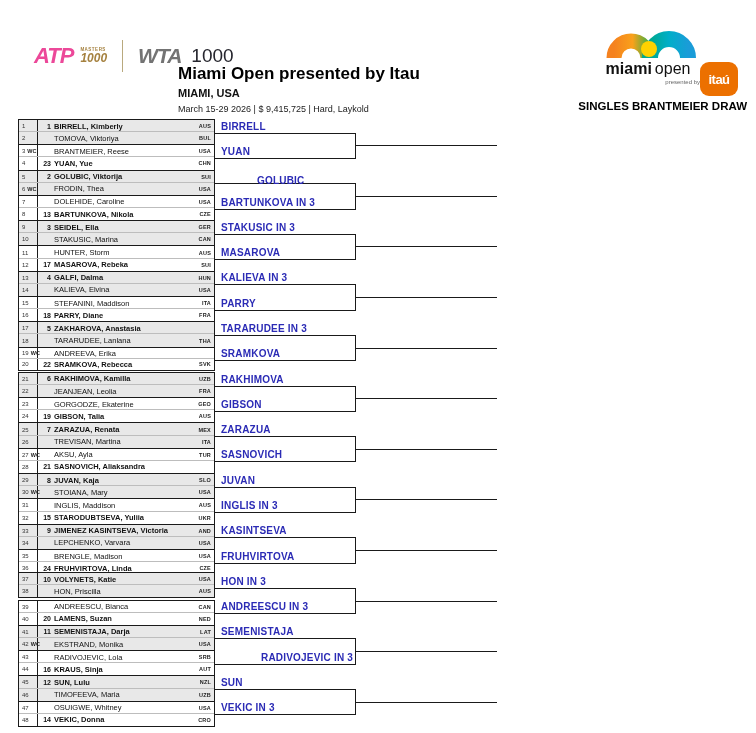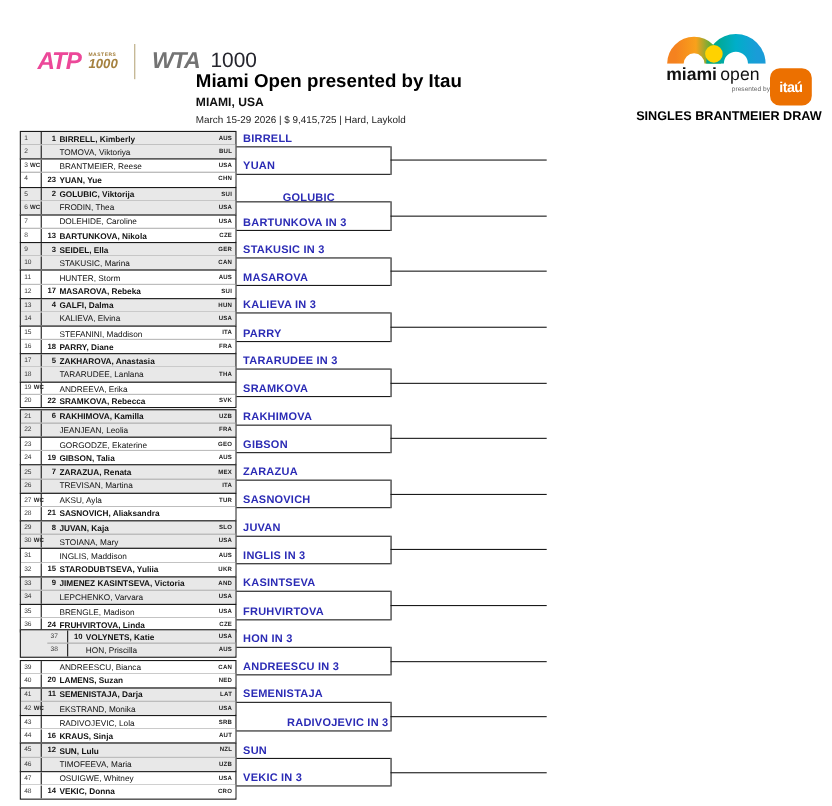--- a/index.html
+++ b/index.html
@@ -432,21 +432,21 @@
         </div>
         <div class="prow">
           <span class="pos">
             <span class="num">36</span>
           </span>
           <span class="seed">24</span>
           <span class="pname bold">FRUHVIRTOVA, Linda</span>
           <span class="ctry">CZE</span>
         </div>
       </div>
-      <div class="match shade" style="top: 453px; height: 26.2916px; padding-left: 24px;">
+      <div class="match shade" style="top: 453px; height: 26.2916px;">
         <div class="prow">
           <span class="pos">
             <span class="num">37</span>
           </span>
           <span class="seed">10</span>
           <span class="pname bold">VOLYNETS, Katie</span>
           <span class="ctry">USA</span>
         </div>
         <div class="prow">
           <span class="pos">

